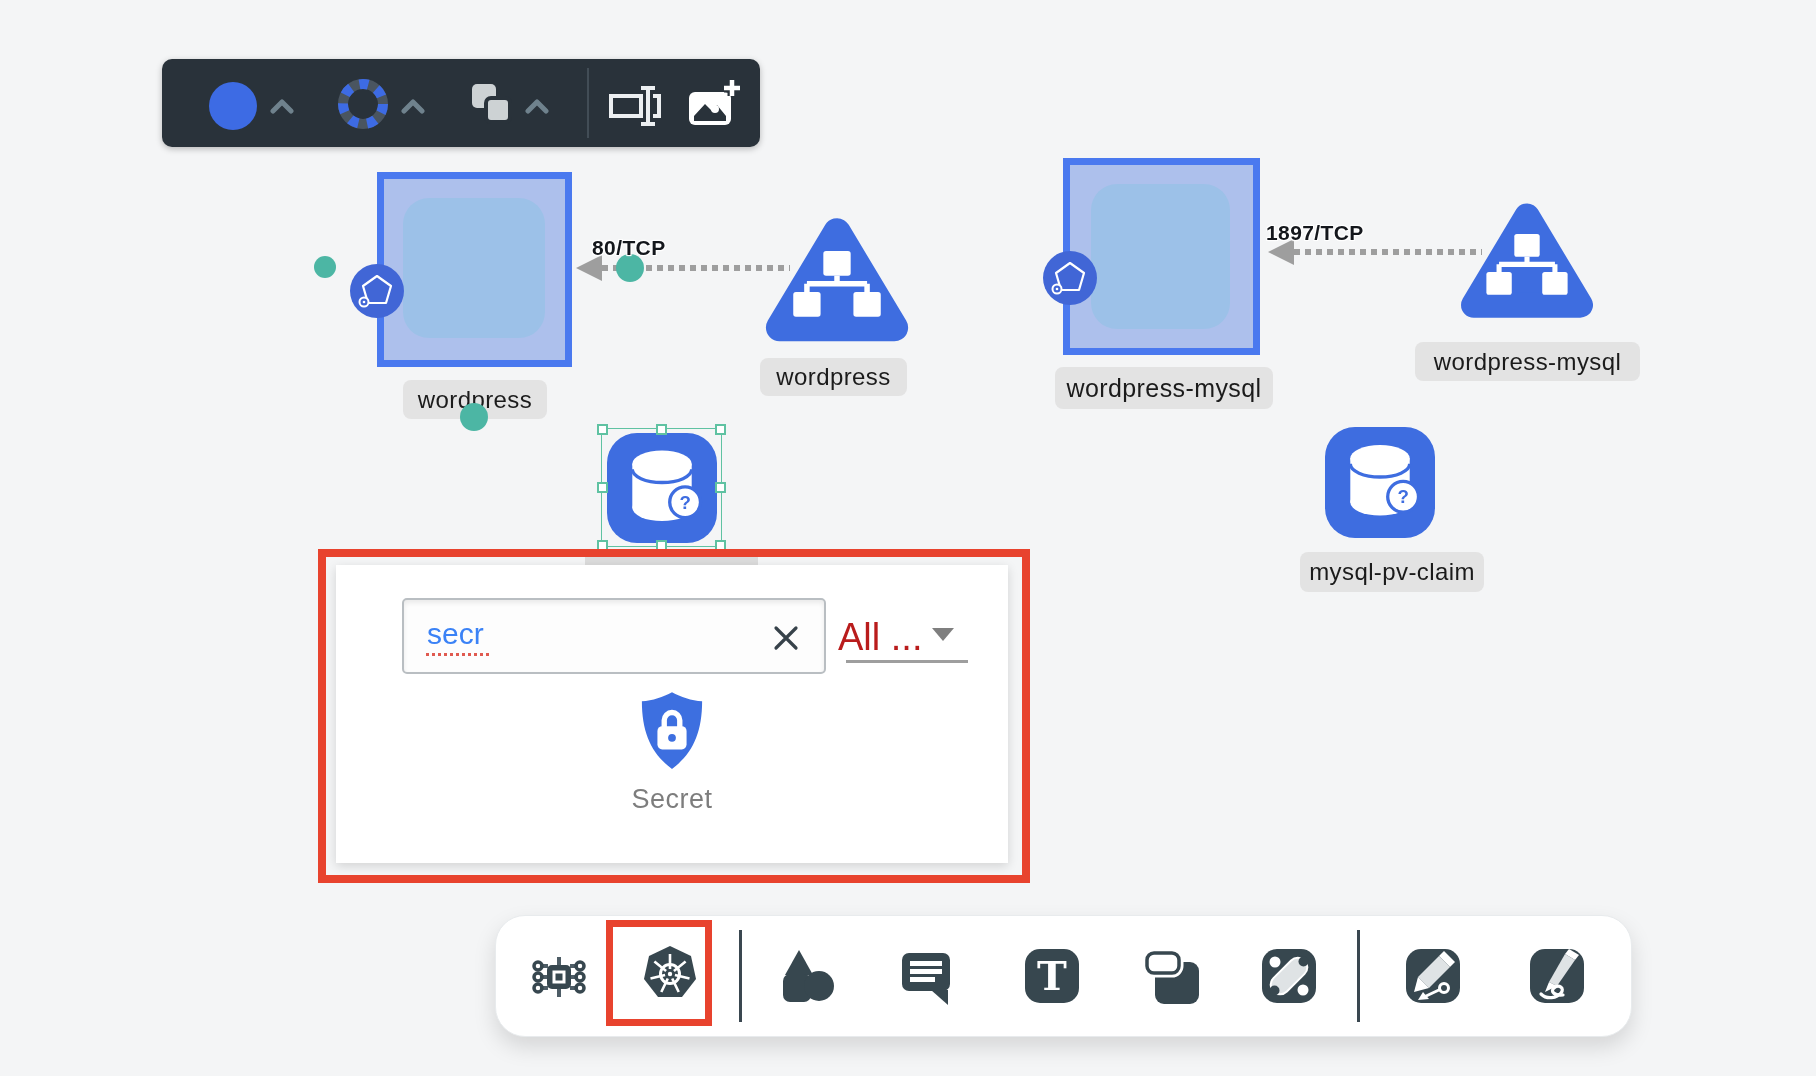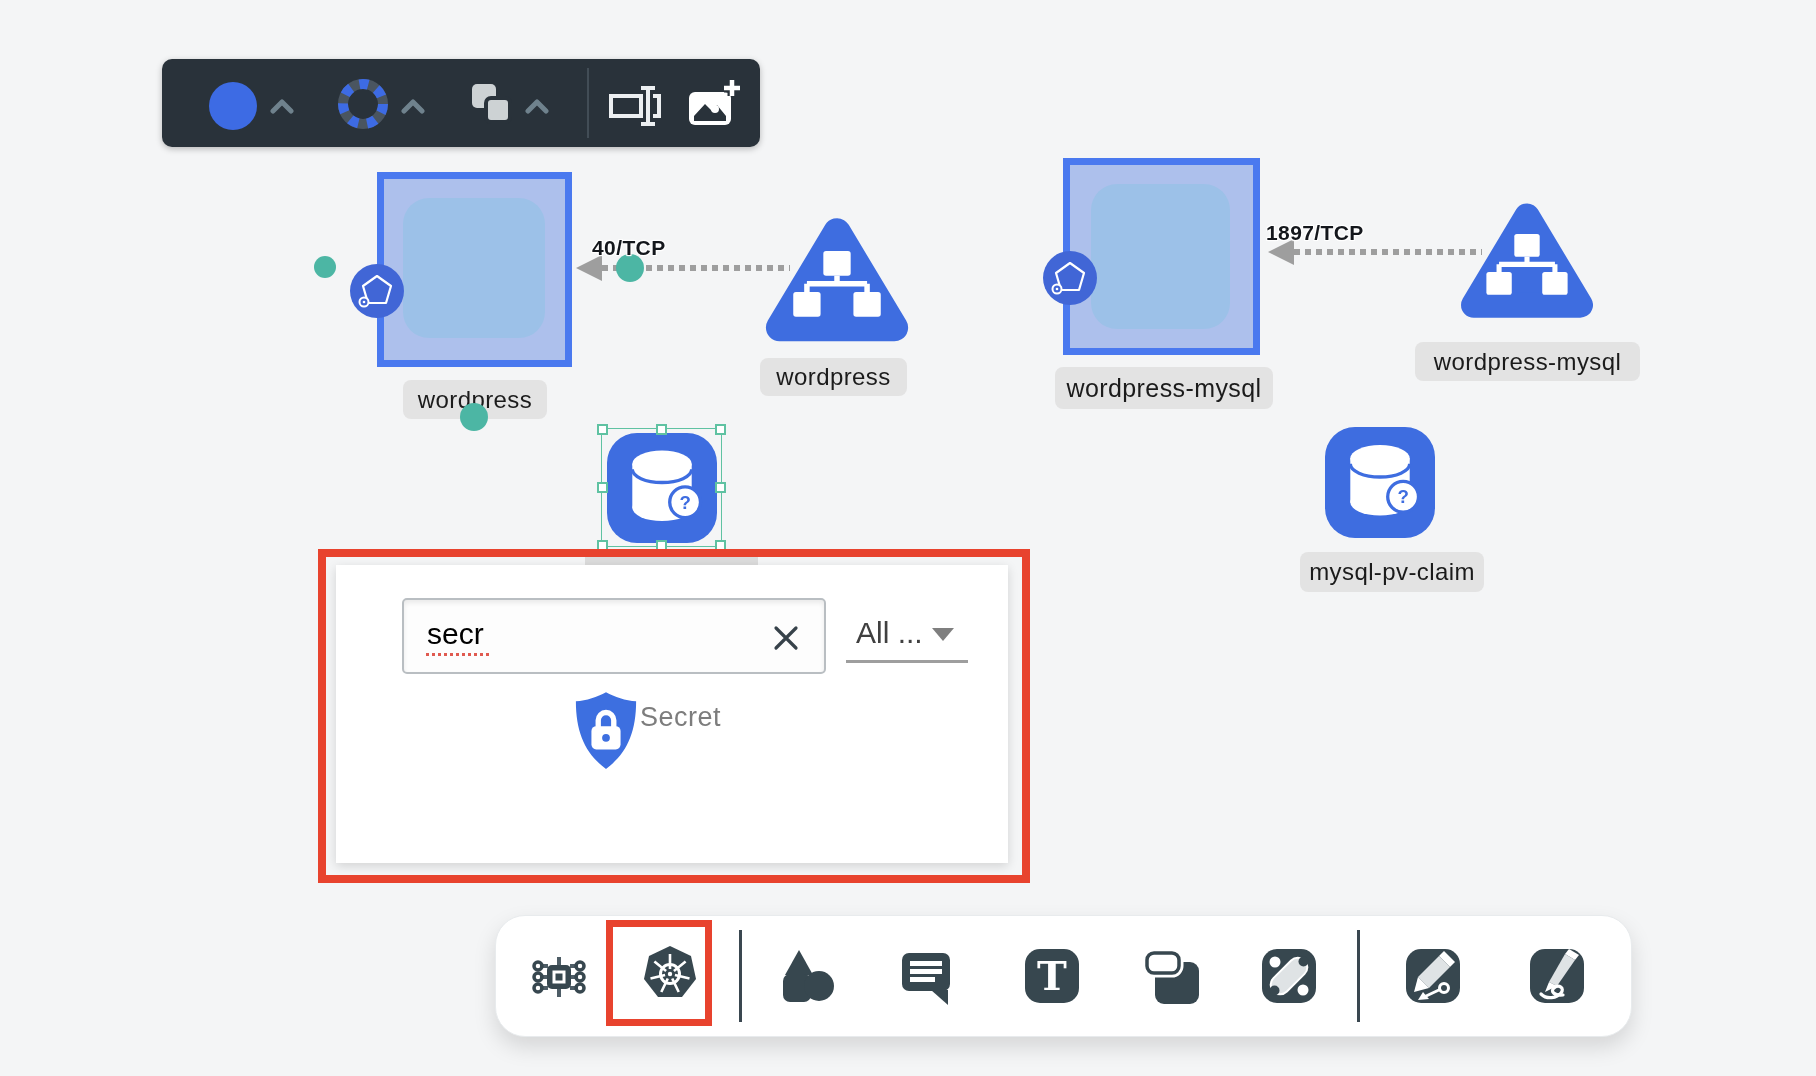--- a/index.html
+++ b/index.html
@@ -24,26 +24,26 @@
 
   
   .sel-box{position:absolute;left:602px;top:429px;width:119px;height:117px;outline:1.5px solid #5fc2a2;}
   .handle{position:absolute;width:11px;height:11px;background:#fff;border:2px solid #5fc2a2;box-sizing:border-box;}
 
   
   .hidden-chip{position:absolute;left:585px;top:551px;width:173px;height:22px;background:#dcdcdc;border-radius:6px;z-index:1;}
   .picker-panel{position:absolute;left:336px;top:565px;width:672px;height:298px;background:#fff;box-shadow:0 3px 10px rgba(0,0,0,.14);z-index:2;}
   .picker-outline{position:absolute;left:318px;top:549px;width:712px;height:334px;border:8px solid #e8432e;box-sizing:border-box;z-index:3;pointer-events:none;}
   .search-input{position:absolute;left:66px;top:33px;width:424px;height:76px;background:#fdfdfd;border:2px solid #b9bec2;border-radius:5px;box-sizing:border-box;box-shadow:inset 0 3px 5px rgba(0,0,0,.08);display:flex;align-items:center;}
-  .query-text{margin-left:22px;font-size:30px;color:#000000;border-bottom:3px dotted #e05a50;padding:0 5px 2px 1px;}
+  .query-text{margin-left:22px;font-size:30px;color:#3b82f6;border-bottom:3px dotted #e05a50;padding:0 5px 2px 1px;}
   .clear-x{position:absolute;right:24px;top:24px;width:28px;height:28px;cursor:pointer;}
-  .dd-label{position:absolute;left:520px;top:51px;font-size:30px;color:#404040;}
+  .dd-label{position:absolute;left:502px;top:51px;font-size:38px;color:#b91c1c;}
   .dd-caret{position:absolute;left:596px;top:63px;width:0;height:0;border-left:11px solid transparent;border-right:11px solid transparent;border-top:13px solid #7f7f7f;}
   .dd-underline{position:absolute;left:510px;top:95px;width:122px;height:3px;background:#9e9e9e;}
-  .result-item{position:absolute;left:236px;top:125px;width:200px;height:160px;display:flex;flex-direction:row;cursor:pointer;}
+  .result-item{position:absolute;left:236px;top:125px;width:200px;height:160px;display:flex;flex-direction:column;align-items:center;cursor:pointer;}
   .result-label{margin-top:12px;font-size:27px;color:#7d7d7d;letter-spacing:.5px;}
 
   
   .bottom-toolbar{position:absolute;left:495px;top:915px;width:1135px;height:120px;background:#fff;border:1px solid #e8ebed;border-radius:30px;box-shadow:0 10px 22px rgba(0,0,0,.13);z-index:4;}
   .bt-icon{position:absolute;top:32px;width:56px;height:56px;}
   .bt-divider{position:absolute;top:14px;width:3px;height:92px;background:#3a4750;}
   .k8s-active{position:absolute;left:110px;top:4px;width:106px;height:106px;border:7px solid #e8432e;box-sizing:border-box;}
 </style>
 </head>
 <body>
@@ -114,21 +114,21 @@
   </div>
   <div class="teal-dot" style="left:314px;top:256px;width:22px;height:22px"></div>
   <div class="chip" style="left:403px;top:380px;width:144px;height:39px;font-size:24px">
       <span>wordpress</span>
     </div>
   <div class="teal-dot" style="left:460px;top:403px;width:28px;height:28px"></div>
 
   <div class="dotted-line" style="left:602px;top:265px;width:188px"></div>
   <div class="arrow-head" style="left:576px;top:255px"></div>
   <div class="teal-dot" style="left:616px;top:254px;width:28px;height:28px"></div>
-  <div class="port-label" style="left:592px;top:236px">40/TCP</div>
+  <div class="port-label" style="left:592px;top:236px">80/TCP</div>
 
   <div style="position:absolute;left:765px;top:210px">
     <svg width="144" height="134" viewBox="0 0 104 98">
       <polygon points="52,16 94,86 10,86" fill="#3e6de0" stroke="#3e6de0" stroke-width="20" stroke-linejoin="round"></polygon>
       <rect x="42" y="30" width="20" height="18" rx="2" fill="#fff"></rect>
       <path d="M52 48 v6 M30 54 h44 M30 54 v8 M74 54 v8" stroke="#fff" stroke-width="4" fill="none"></path>
       <rect x="20" y="60" width="20" height="18" rx="2" fill="#fff"></rect>
       <rect x="64" y="60" width="20" height="18" rx="2" fill="#fff"></rect>
     </svg>
   </div>

